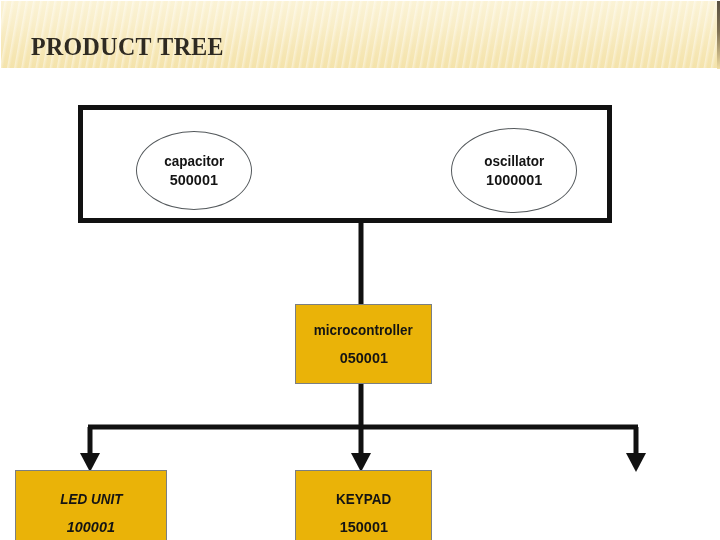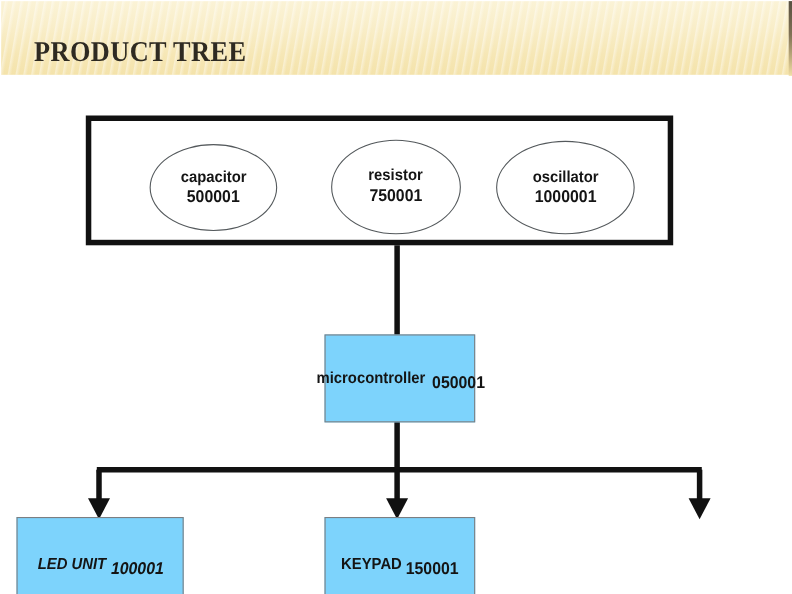--- a/index.html
+++ b/index.html
@@ -107,23 +107,24 @@
   .ellipse-node .node-code { font-size: 15.5px; line-height: 19px; }
 
   #node-capacitor  { left: 53px;  top: 21px; width: 116px; height: 79px; }
   #node-resistor   { left: 218px; top: 17px; width: 118px; height: 86px; }
   #node-oscillator { left: 368px; top: 18px; width: 126px; height: 85px; }
 
   
   .rect-node {
     position: absolute;
     border: 1.6px solid #7b7f82;
-    background: #7dd3fc;
+    background: #eab308;
     box-sizing: border-box;
     display: flex;
+    flex-direction: column;
     align-items: center;
     justify-content: center;
     text-align: center;
   }
   .rect-node .node-name {
     font-size: 14.5px;
     line-height: 18px;
     font-weight: bold;
     color: #141414;
     transform: scaleX(0.93);
@@ -182,24 +183,20 @@
     <polygon points="636,371 626,352 646,352" fill="#111111"></polygon>
   </svg>
 
   <div id="group-box">
 
     <div id="node-capacitor" class="ellipse-node">
       <div class="node-name">capacitor</div>
       <div class="node-code">500001</div>
     </div>
 
-    <div id="node-resistor" class="ellipse-node">
-      <div class="node-name">resistor</div>
-      <div class="node-code">750001</div>
-    </div>
 
     <div id="node-oscillator" class="ellipse-node">
       <div class="node-name">oscillator</div>
       <div class="node-code">1000001</div>
     </div>
 
   </div>
 
   <div id="node-microcontroller" class="rect-node">
     <div class="node-name">microcontroller</div>

